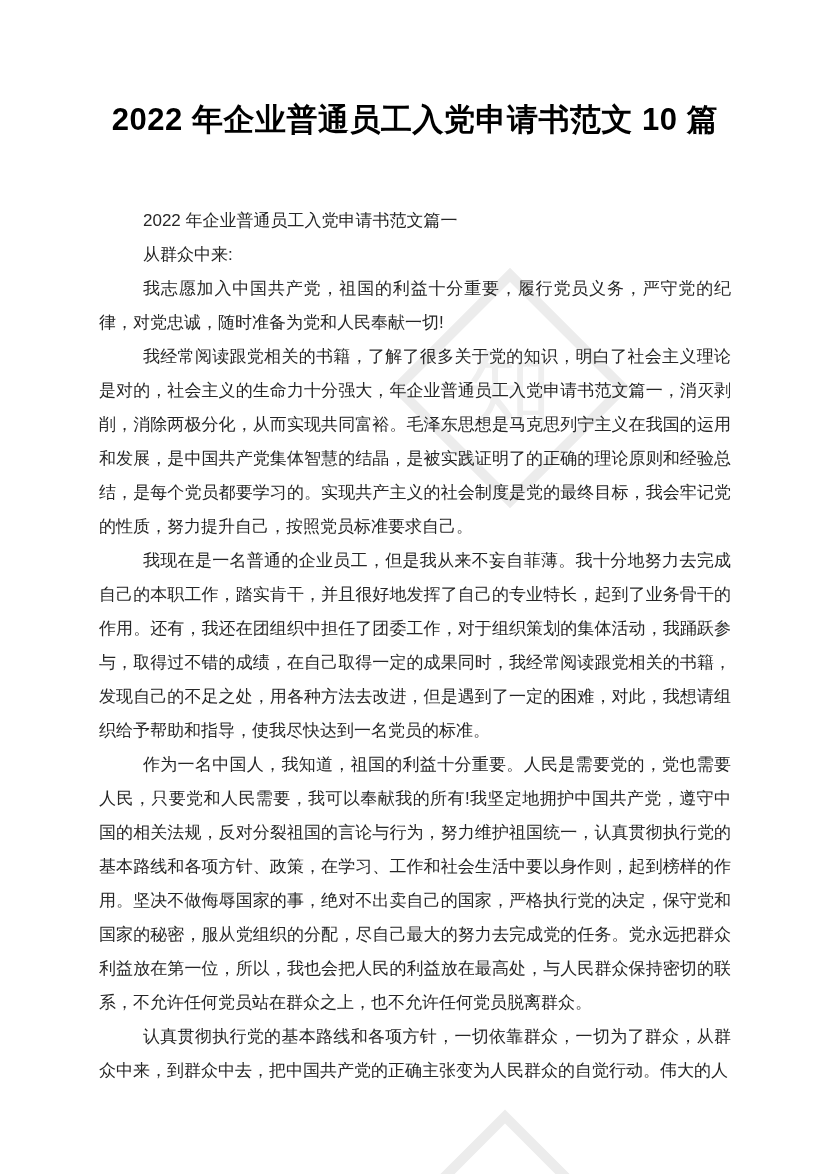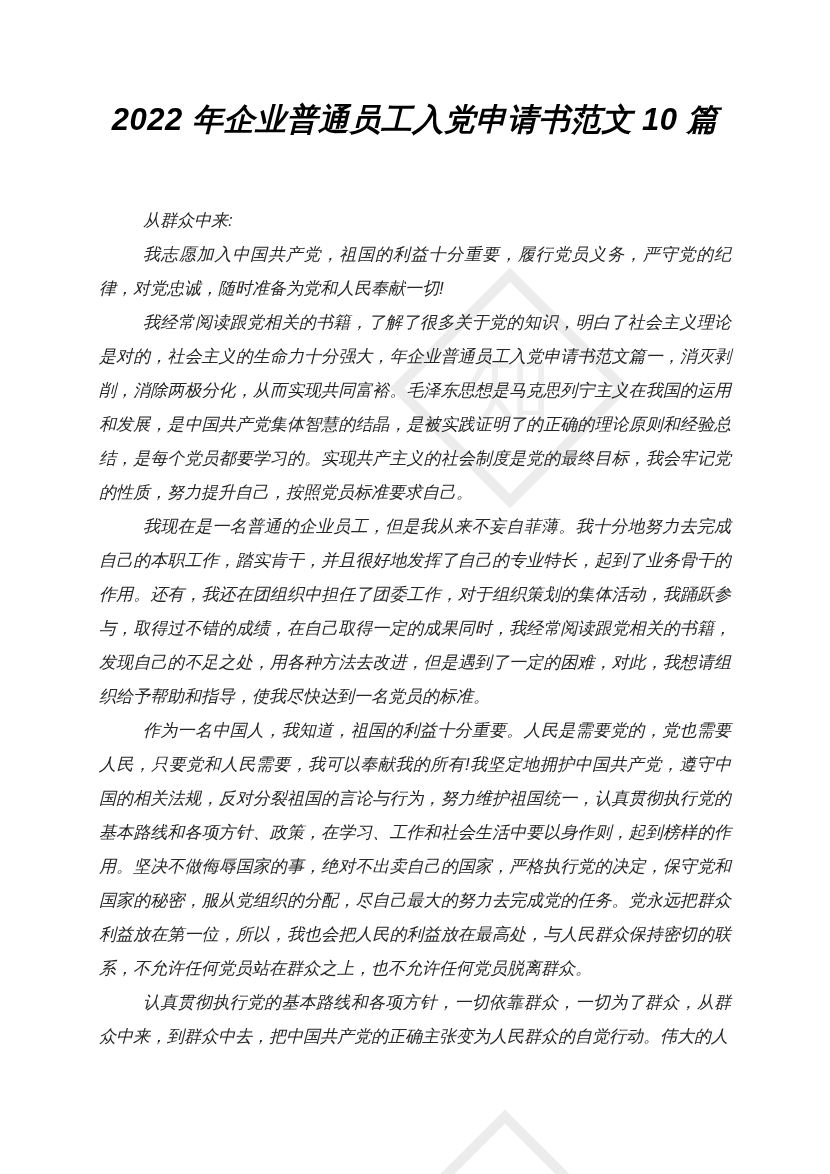--- a/index.html
+++ b/index.html
@@ -49,21 +49,20 @@
     color: #efefef;
     line-height: 1;
     user-select: none;
   }
   
   .content {
     position: relative;
     z-index: 1;
     padding: 98px 99px 0 99px;
     width: 632px;
-    font-style: italic;
   }
   .doc-title {
     margin: 0 0 62px 0;
     font-size: 31px;
     line-height: 44px;
     font-weight: bold;
     color: #000000;
     text-align: center;
     letter-spacing: 0.5px;
   }
@@ -87,20 +86,21 @@
     <span class="wm-glyph">知</span>
   </div>
   <div class="watermark wm-bottom" aria-hidden="true">
     
   </div>
 
   <div class="content">
     <h1 class="doc-title">2022 年企业普通员工入党申请书范文 10 篇</h1>
 
     <div class="doc-body">
+      <p>2022 年企业普通员工入党申请书范文篇一</p>
       <p>从群众中来:</p>
       <p>我志愿加入中国共产党，祖国的利益十分重要，履行党员义务，严守党的纪律，对党忠诚，随时准备为党和人民奉献一切!</p>
       <p>我经常阅读跟党相关的书籍，了解了很多关于党的知识，明白了社会主义理论是对的，社会主义的生命力十分强大，年企业普通员工入党申请书范文篇一，消灭剥削，消除两极分化，从而实现共同富裕。毛泽东思想是马克思列宁主义在我国的运用和发展，是中国共产党集体智慧的结晶，是被实践证明了的正确的理论原则和经验总结，是每个党员都要学习的。实现共产主义的社会制度是党的最终目标，我会牢记党的性质，努力提升自己，按照党员标准要求自己。</p>
       <p>我现在是一名普通的企业员工，但是我从来不妄自菲薄。我十分地努力去完成自己的本职工作，踏实肯干，并且很好地发挥了自己的专业特长，起到了业务骨干的作用。还有，我还在团组织中担任了团委工作，对于组织策划的集体活动，我踊跃参与，取得过不错的成绩，在自己取得一定的成果同时，我经常阅读跟党相关的书籍，发现自己的不足之处，用各种方法去改进，但是遇到了一定的困难，对此，我想请组织给予帮助和指导，使我尽快达到一名党员的标准。</p>
       <p>作为一名中国人，我知道，祖国的利益十分重要。人民是需要党的，党也需要人民，只要党和人民需要，我可以奉献我的所有!我坚定地拥护中国共产党，遵守中国的相关法规，反对分裂祖国的言论与行为，努力维护祖国统一，认真贯彻执行党的基本路线和各项方针、政策，在学习、工作和社会生活中要以身作则，起到榜样的作用。坚决不做侮辱国家的事，绝对不出卖自己的国家，严格执行党的决定，保守党和国家的秘密，服从党组织的分配，尽自己最大的努力去完成党的任务。党永远把群众利益放在第一位，所以，我也会把人民的利益放在最高处，与人民群众保持密切的联系，不允许任何党员站在群众之上，也不允许任何党员脱离群众。</p>
       <p>认真贯彻执行党的基本路线和各项方针，一切依靠群众，一切为了群众，从群众中来，到群众中去，把中国共产党的正确主张变为人民群众的自觉行动。伟大的人</p>
     </div>
   </div>
 
 </div>

